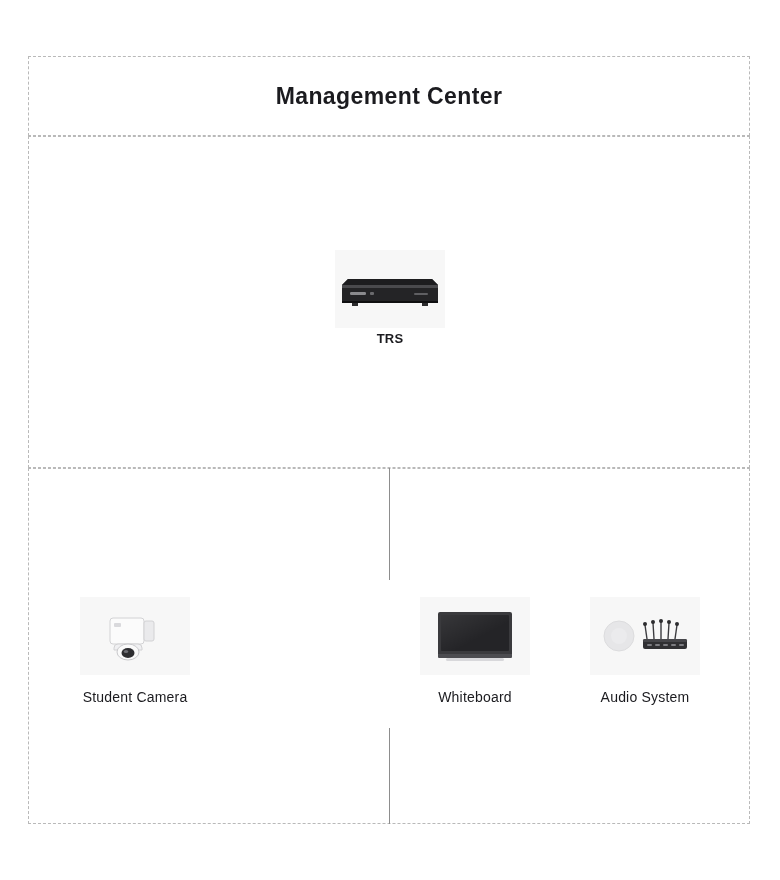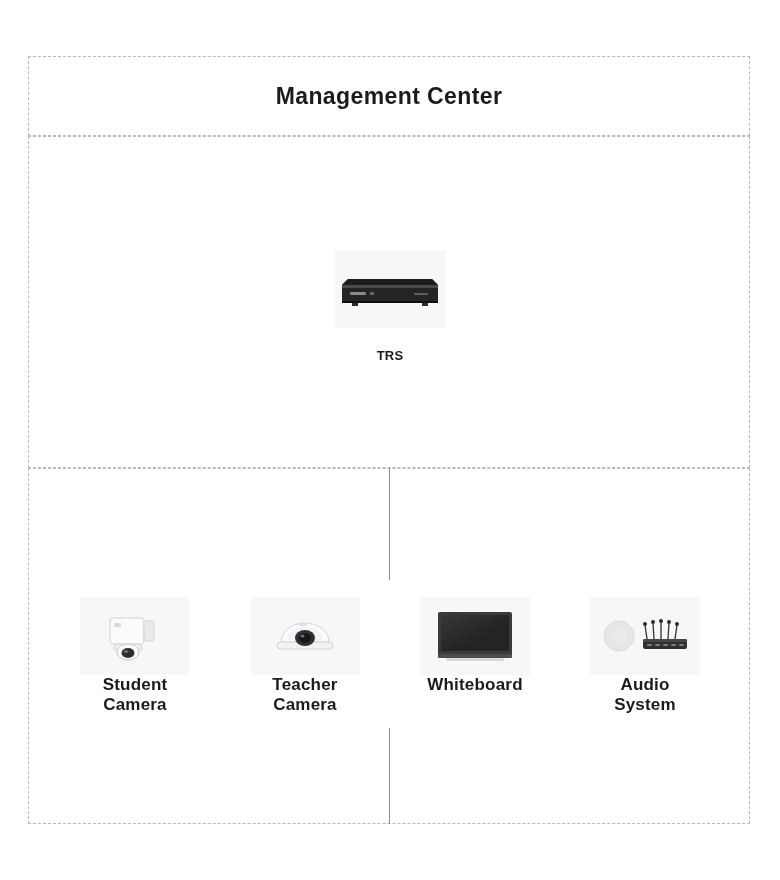--- a/index.html
+++ b/index.html
@@ -91,38 +91,39 @@
   }
   .thumb {
     background: #f7f7f7;
     display: flex;
     align-items: center;
     justify-content: center;
     position: relative;
     overflow: hidden;
   }
   .node-label {
-    font-size: 17px;
-    font-weight: bold;
+    margin-top: 14px;
+    font-size: 14px;
+    font-weight: normal;
     color: #1b1b1f;
     text-align: center;
     letter-spacing: 0.2px;
   }
 
   .node-trs {
     left: 335px;
     top: 250px;
     width: 110px;
   }
   .node-trs .thumb {
     width: 110px;
     height: 78px;
   }
   .node-trs .node-label {
-    margin-top: 20px;
+    margin-top: 3px;
     font-size: 13px;
     font-weight: bold;
   }
 
   .node-row {
     top: 597px;
     width: 110px;
   }
   .node-row .thumb {
     width: 110px;
@@ -179,36 +180,20 @@
           <path d="M14 36 h20 a4 4 0 0 1 4 4 v2 h-28 v-2 a4 4 0 0 1 4 -4 z" fill="#f0f0f2" stroke="#d2d2d4" stroke-width="1"></path>
           <ellipse cx="24" cy="44" rx="11" ry="8" fill="#fafafa" stroke="#c9c9cc" stroke-width="1"></ellipse>
           <ellipse cx="24" cy="45" rx="6.5" ry="5" fill="#2e2e31"></ellipse>
           <ellipse cx="22" cy="43.5" rx="2.2" ry="1.6" fill="#6e6e74"></ellipse>
         </svg>
       </span>
     </div>
     <div class="node-label">Student Camera</div>
   </div>
 
-  <div class="node node-row node-teacher">
-    <div class="thumb">
-      <span>
-        <svg width="64" height="48" viewBox="0 0 64 48">
-          <path d="M8 30 a24 19 0 0 1 48 0 z" fill="#fcfcfc" stroke="#d4d4d6" stroke-width="1"></path>
-          <path d="M14 28 a18 14 0 0 1 36 0 z" fill="#f4f4f6"></path>
-          <rect x="4" y="30" width="56" height="7" rx="3.5" fill="#f2f2f4" stroke="#d4d4d6" stroke-width="1"></rect>
-          <ellipse cx="32" cy="26" rx="10" ry="8" fill="#303034"></ellipse>
-          <ellipse cx="32" cy="26" rx="6" ry="5" fill="#17171a"></ellipse>
-          <ellipse cx="29.5" cy="24" rx="2" ry="1.5" fill="#70707a"></ellipse>
-          <rect x="26" y="12" width="8" height="2" rx="1" fill="#e0e0e3"></rect>
-        </svg>
-      </span>
-    </div>
-    <div class="node-label">Teacher Camera</div>
-  </div>
 
   <div class="node node-row node-whiteboard">
     <div class="thumb">
       <span>
         <svg width="78" height="52" viewBox="0 0 78 52">
           <rect x="2" y="2" width="74" height="44" rx="2" fill="#3a3a3d"></rect>
           <rect x="5" y="5" width="68" height="36" rx="1" fill="#242427"></rect>
           <rect x="5" y="5" width="68" height="36" rx="1" fill="url(#g1)" opacity="0.25"></rect>
           <defs>
             <linearGradient id="g1" x1="0" y1="0" x2="1" y2="1">

